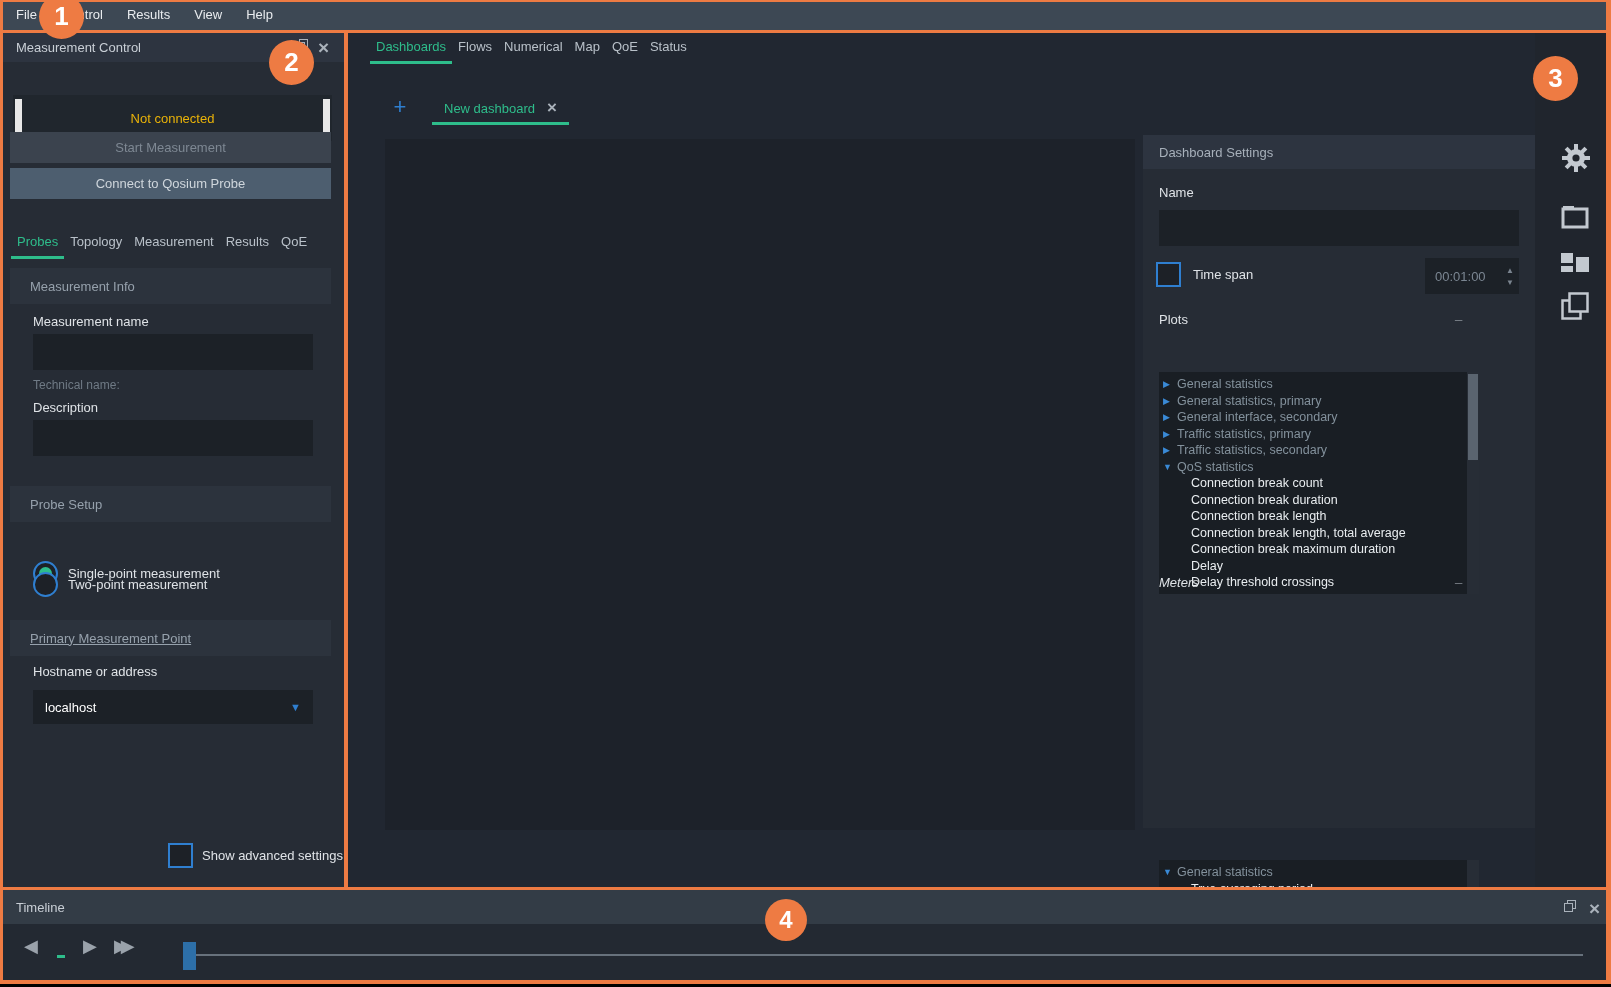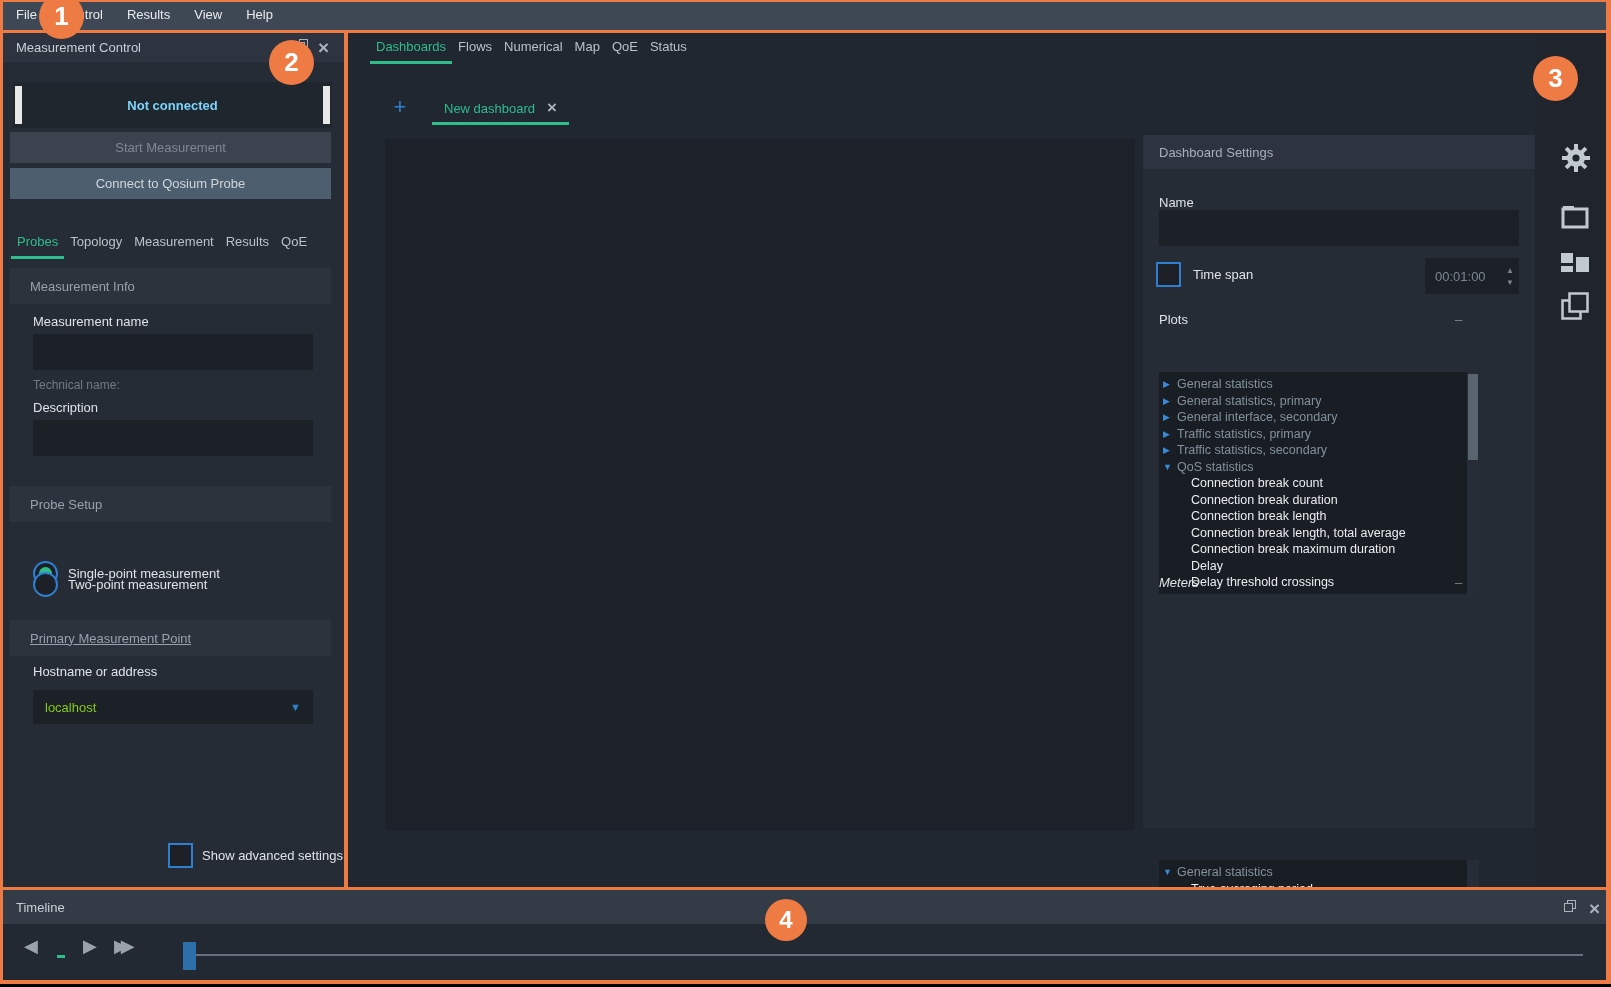--- a/index.html
+++ b/index.html
@@ -62,21 +62,21 @@
       <span style="margin-left:13px;">Measurement Control</span>
     </div>
     <span class="abs" style="left:293px;top:9px;">
       <svg width="12" height="12" class="icon-strip-svg">
           <rect x="3.5" y="0.5" width="8" height="8" fill="none" stroke="#aab2bb"></rect>
           <rect x="0.5" y="3.5" width="8" height="8" fill="#2d3440" stroke="#aab2bb"></rect>
         </svg>
     </span>
     <span class="abs win-x" style="left:315px;top:12px;">×</span>
 
-    <div class="abs" style="left:10px;top:52px;width:319px;height:46px;background:#20262d;display:flex;align-items:center;justify-content:center;font-weight:bold;color:#7dd3fc;position:absolute;">
+    <div class="abs" style="left:10px;top:65px;width:319px;height:46px;background:#20262d;display:flex;align-items:center;justify-content:center;font-weight:normal;color:#eab308;position:absolute;">
       <span class="abs" style="left:2px;top:4px;width:7px;height:38px;background:#e8e8e8;"></span>
       <span>Not connected</span>
       <span class="abs" style="right:2px;top:4px;width:7px;height:38px;background:#e8e8e8;"></span>
     </div>
 
     <div class="btn abs" style="left:7px;top:138px;width:321px;height:31px;background:#4d5e6f;color:#cfd6dc;">Connect to Qosium Probe</div>
     <div class="btn abs" style="left:7px;top:102px;width:321px;height:31px;background:#3b434e;color:#7e8893;">Start Measurement</div>
 
     <div class="tabrow abs" style="left:8px;top:196px;height:33px;">
       <span class="tab active">
@@ -109,21 +109,21 @@
       <span>Single-point measurement</span>
     </div>
     <div class="abs" style="left:30px;top:542px;display:flex;align-items:center;gap:10px;">
       <span class="radio"></span>
       <span>Two-point measurement</span>
     </div>
 
     <div class="section-header abs" style="left:7px;top:590px;width:321px;height:36px;text-decoration:underline;">Primary Measurement Point</div>
     <div class="abs" style="left:30px;top:634px;">Hostname or address</div>
     <div class="abs" style="left:30px;top:660px;width:280px;height:34px;background:#1c2127;display:flex;align-items:center;padding:0 12px;box-sizing:border-box;">
-      <span style="color:#84cc16;flex:1;">localhost</span>
+      <span style="color:#ffffff;flex:1;">localhost</span>
       <span style="color:#2f7fd0;font-size:11px;">▼</span>
     </div>
 
     <div class="abs" style="left:165px;top:813px;display:flex;align-items:center;gap:9px;">
       <span class="checkbox" style="width:25px;height:25px;"></span>
       <span>Show advanced settings</span>
     </div>
   </div>
 
   <div class="abs" style="left:348px;top:30px;width:1258px;height:857px;">
@@ -153,21 +153,21 @@
       <span style="color:#2ebd8b;">New dashboard</span>
       <span class="win-x" style="font-size:17px;">×</span>
     </div>
 
     <div class="abs" style="left:37px;top:109px;width:750px;height:691px;background:#1d222a;"></div>
 
     <div class="abs" style="left:795px;top:105px;width:392px;height:693px;background:#262c35;">
       <div class="panel-header" style="height:34px;color:#a7b0ba;">
         <span style="margin-left:16px;">Dashboard Settings</span>
       </div>
-      <div class="abs" style="left:16px;top:60px;">Name</div>
+      <div class="abs" style="left:16px;top:50px;">Name</div>
       <input class="text-input abs" style="left: 16px; top: 75px; width: 360px; height: 36px;" value="">
 
       <div class="abs" style="left:13px;top:127px;display:flex;align-items:center;gap:12px;">
         <span class="checkbox" style="width:25px;height:25px;"></span>
         <span>Time span</span>
       </div>
       <div class="abs" style="left:282px;top:123px;width:94px;height:36px;background:#1c2127;display:flex;align-items:center;">
         <span style="margin-left:10px;color:#7b8692;flex:1;">00:01:00</span>
         <span style="display:flex;flex-direction:column;margin-right:5px;gap:3px;align-items:center;">
           <span class="spin-arrow">▲</span>

